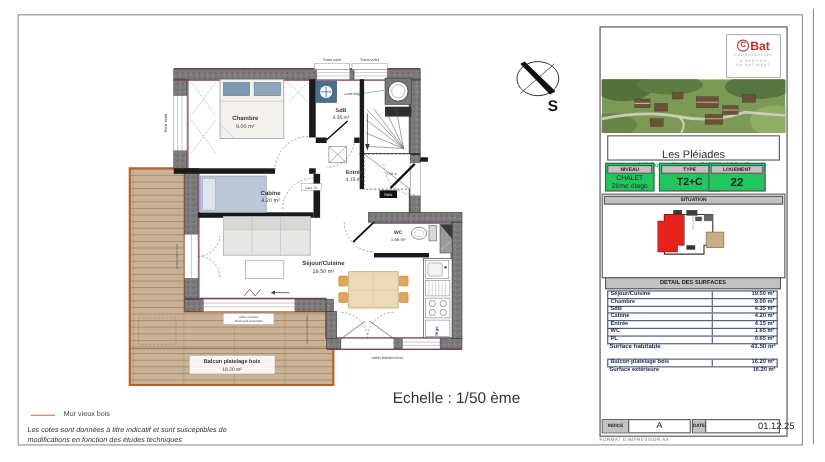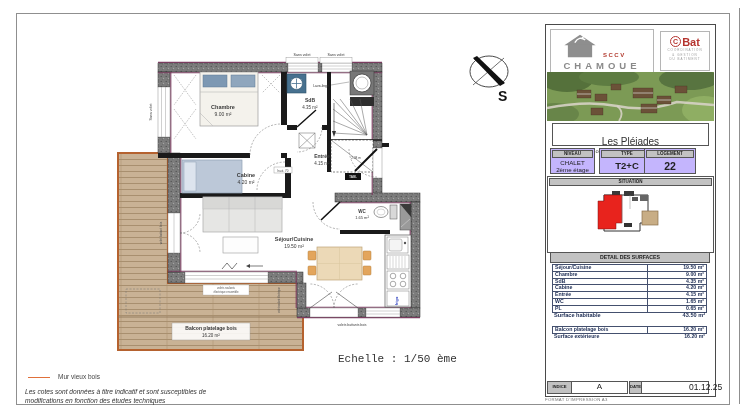--- a/index.html
+++ b/index.html
@@ -16,21 +16,21 @@
   #logo-cbat{left:114px;top:6px;width:48px;height:38px;text-align:center;}
   .sccv{position:absolute;left:52px;top:22px;font-size:6px;font-weight:bold;letter-spacing:1.5px;color:#b23a2e;}
   .chamoue{position:absolute;left:0;top:30px;width:100%;text-align:center;font-size:9.5px;letter-spacing:4px;color:#8a8a8a;font-weight:bold;}
   .cbat-line{display:block;margin-top:4px;font-size:11px;font-weight:bold;color:#b5342f;}
   .cbat-c{display:inline-block;width:9px;height:9px;line-height:9px;border:1px solid #b5342f;border-radius:50%;font-size:7px;vertical-align:2px;margin-right:1px;}
   .cbat-sub{display:block;font-size:3px;letter-spacing:1px;color:#9a9a9a;line-height:4.5px;}
   #photo{left:1px;top:47px;width:167px;height:49px;}
   #proj-box{left:6px;top:98px;width:155px;height:21px;border:1px solid #555;text-align:center;}
   .proj-name{font-size:10px;color:#333;margin-top:12px;}
   .proj-addr{font-size:5.8px;color:#444;margin-top:1px;}
-  .fieldbox{border:1px solid #555;background:#c4b5fd;}
+  .fieldbox{border:1px solid #555;background:#22c55e;}
   .fieldhead{margin:1px;background:#c2c2c2;border:1px solid #555;font-size:4.5px;font-weight:bold;text-align:center;line-height:6px;color:#222;}
   .fieldval{text-align:center;color:#222;}
   #f-niveau{left:4px;top:123px;width:43px;height:24px;}
   #f-type{left:53px;top:123px;width:54px;height:24px;}
   #f-logement{left:98px;top:123px;width:50px;height:24px;}
   #situ-box{left:1px;top:151px;width:165px;height:75px;border:1px solid #555;}
   .situ-head{margin:1px;background:#c2c2c2;border:1px solid #555;font-size:4.5px;font-weight:bold;text-align:center;line-height:6px;color:#222;}
   #surf-head{left:4px;top:227px;width:158px;height:9px;background:#c2c2c2;border:1px solid #555;
              font-size:5.2px;font-weight:bold;text-align:center;line-height:9px;color:#222;}
   .stbl{left:6px;width:155px;}
@@ -40,21 +40,21 @@
   .scell-v{width:56px;text-align:right;padding-right:2px;border-left:0.6px solid #44506e;font-size:5.2px;line-height:5.6px;font-weight:bold;color:#1a2a52;}
   .srow-plain{display:flex;height:6.5px;}
   .srow-plain .scell-v{border-left:none;}
   #rev-row1{left:1px;top:356px;width:79px;height:11px;border:1px solid #555;display:flex;}
   #rev-row2{left:83px;top:356px;width:78px;height:11px;border:1px solid #555;display:flex;}
   .rev-lab{width:23px;background:#c2c2c2;border-right:1px solid #555;font-size:4.2px;font-weight:bold;line-height:10px;text-align:center;color:#222;}
   .rev-lab2{width:21px;background:#c2c2c2;border-right:1px solid #555;font-size:4.2px;font-weight:bold;line-height:10px;text-align:center;color:#222;}
   .rev-val{flex:1;text-align:center;font-size:8px;line-height:10px;color:#222;}
   #format-note{left:545px;top:397px;font-size:4.3px;color:#777;letter-spacing:.3px;}
   
-  #scale-note{left:338px;top:353px;width:130px;font-size:11px;color:#333;font-family:Liberation Mono, monospace;}
+  #scale-note{left:357px;top:353px;width:130px;font-size:14px;color:#333;}
   #legend-line{left:28px;top:377px;width:22px;height:0;border-top:1.6px solid #e0703a;}
   #legend-label{left:58px;top:373px;font-size:6.5px;color:#444;}
   #note1{left:25px;top:388px;font-size:6.6px;font-style:italic;color:#333;}
   #note2{left:25px;top:397px;font-size:6.6px;font-style:italic;color:#333;}
   svg text{font-family:"Liberation Sans","DejaVu Sans",sans-serif;}
 </style>
 </head>
 <body>
 
 <div id="page">
@@ -337,29 +337,20 @@
 
   <div class="abs" id="scale-note">Echelle : 1/50 ème</div>
 
   <div class="abs" id="legend-line"></div>
   <div class="abs" id="legend-label">Mur vieux bois</div>
   <div class="abs" id="note1">Les cotes sont données à titre indicatif et sont susceptibles de</div>
   <div class="abs" id="note2">modifications en fonction des études techniques</div>
 
   <div class="abs" id="tblock">
 
-    <div class="abs logo-box" id="logo-chamoue">
-      <svg class="abs" style="left:10px;top:3px;" width="38" height="26" viewBox="0 0 40 30">
-        <polygon points="2,14 20,2 38,14" fill="#8e8e8e"></polygon>
-        <rect x="6" y="13" width="28" height="15" fill="#8e8e8e"></rect>
-        <path d="M14,11 Q19,3 26,8 M22,6 L27,2" stroke="#fff" stroke-width="1.6" fill="none"></path>
-      </svg>
-      <span class="sccv">SCCV</span>
-      <span class="chamoue">CHAMOUE</span>
-    </div>
 
     <div class="abs logo-box" id="logo-cbat">
       <span class="cbat-line"><span class="cbat-c">C</span><span>Bat</span></span>
       <span class="cbat-sub">COORDINATION</span>
       <span class="cbat-sub">&amp; GESTION</span>
       <span class="cbat-sub">DU BATIMENT</span>
     </div>
 
     <svg class="abs" id="photo" viewBox="0 0 167 49" preserveAspectRatio="none">
       <rect width="167" height="49" fill="#7c9a55"></rect>

